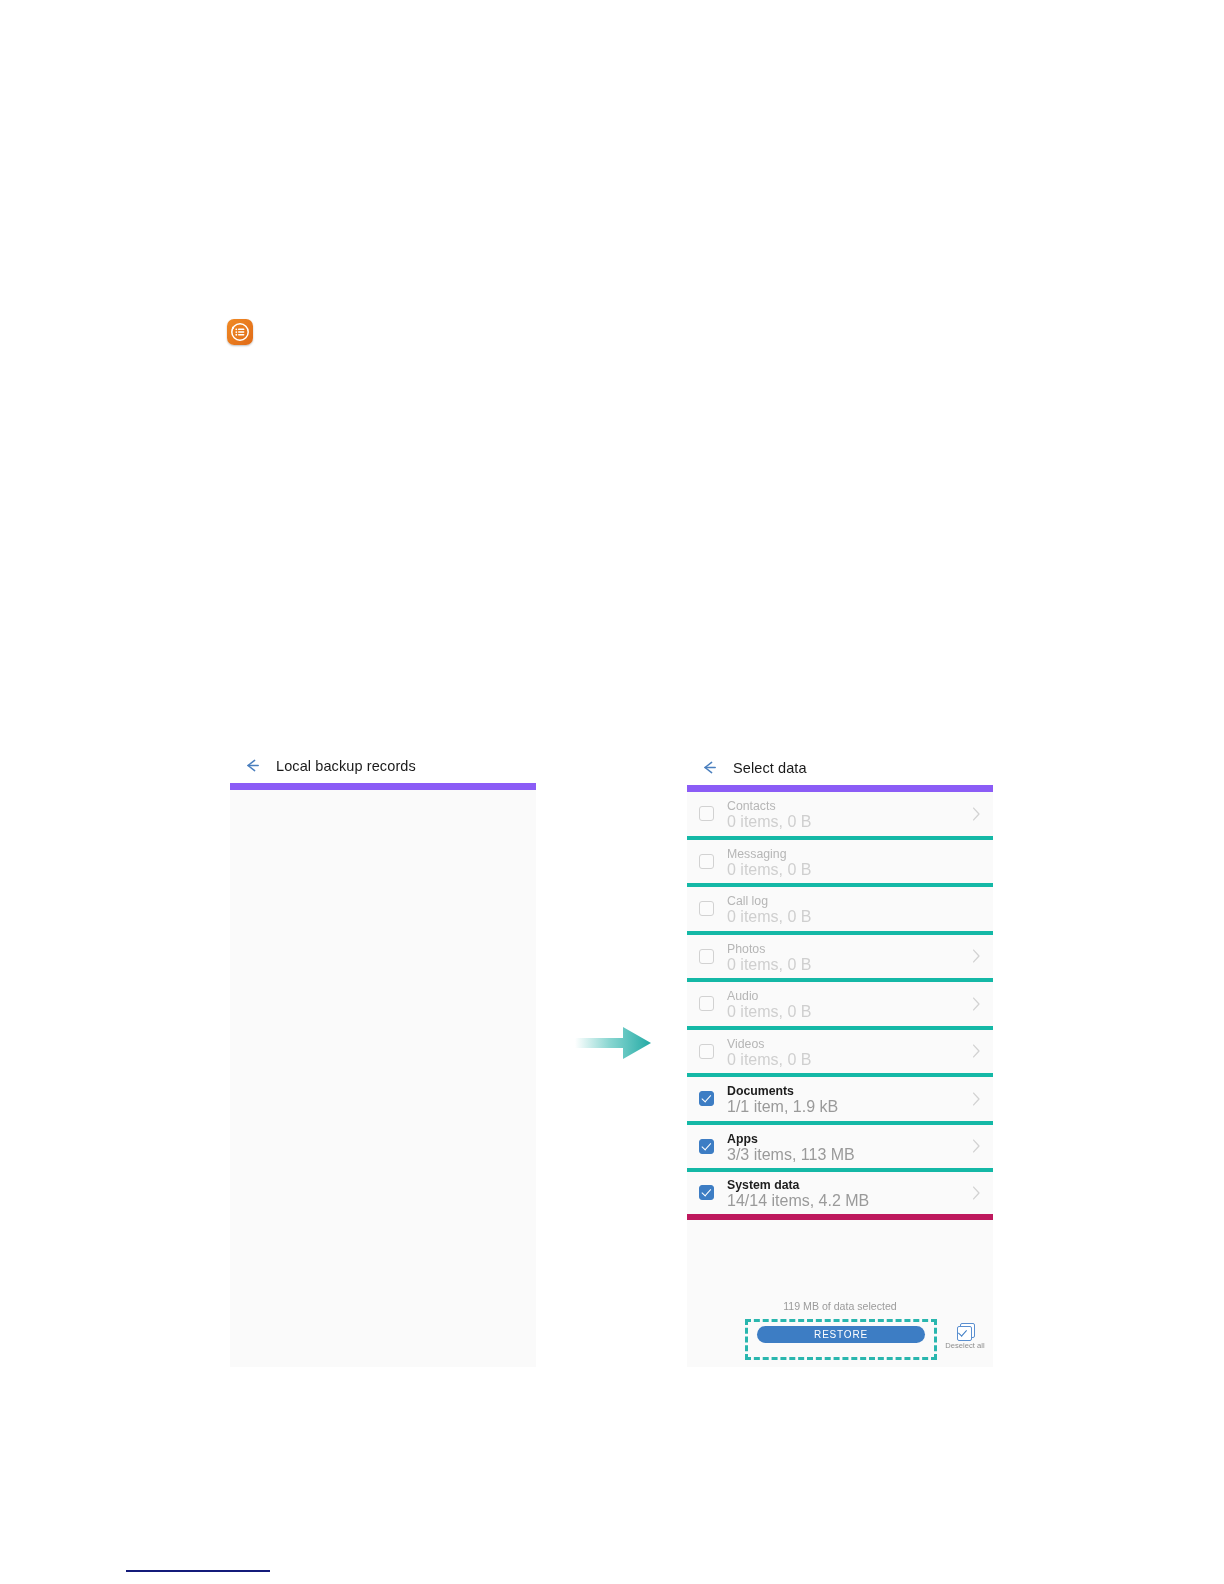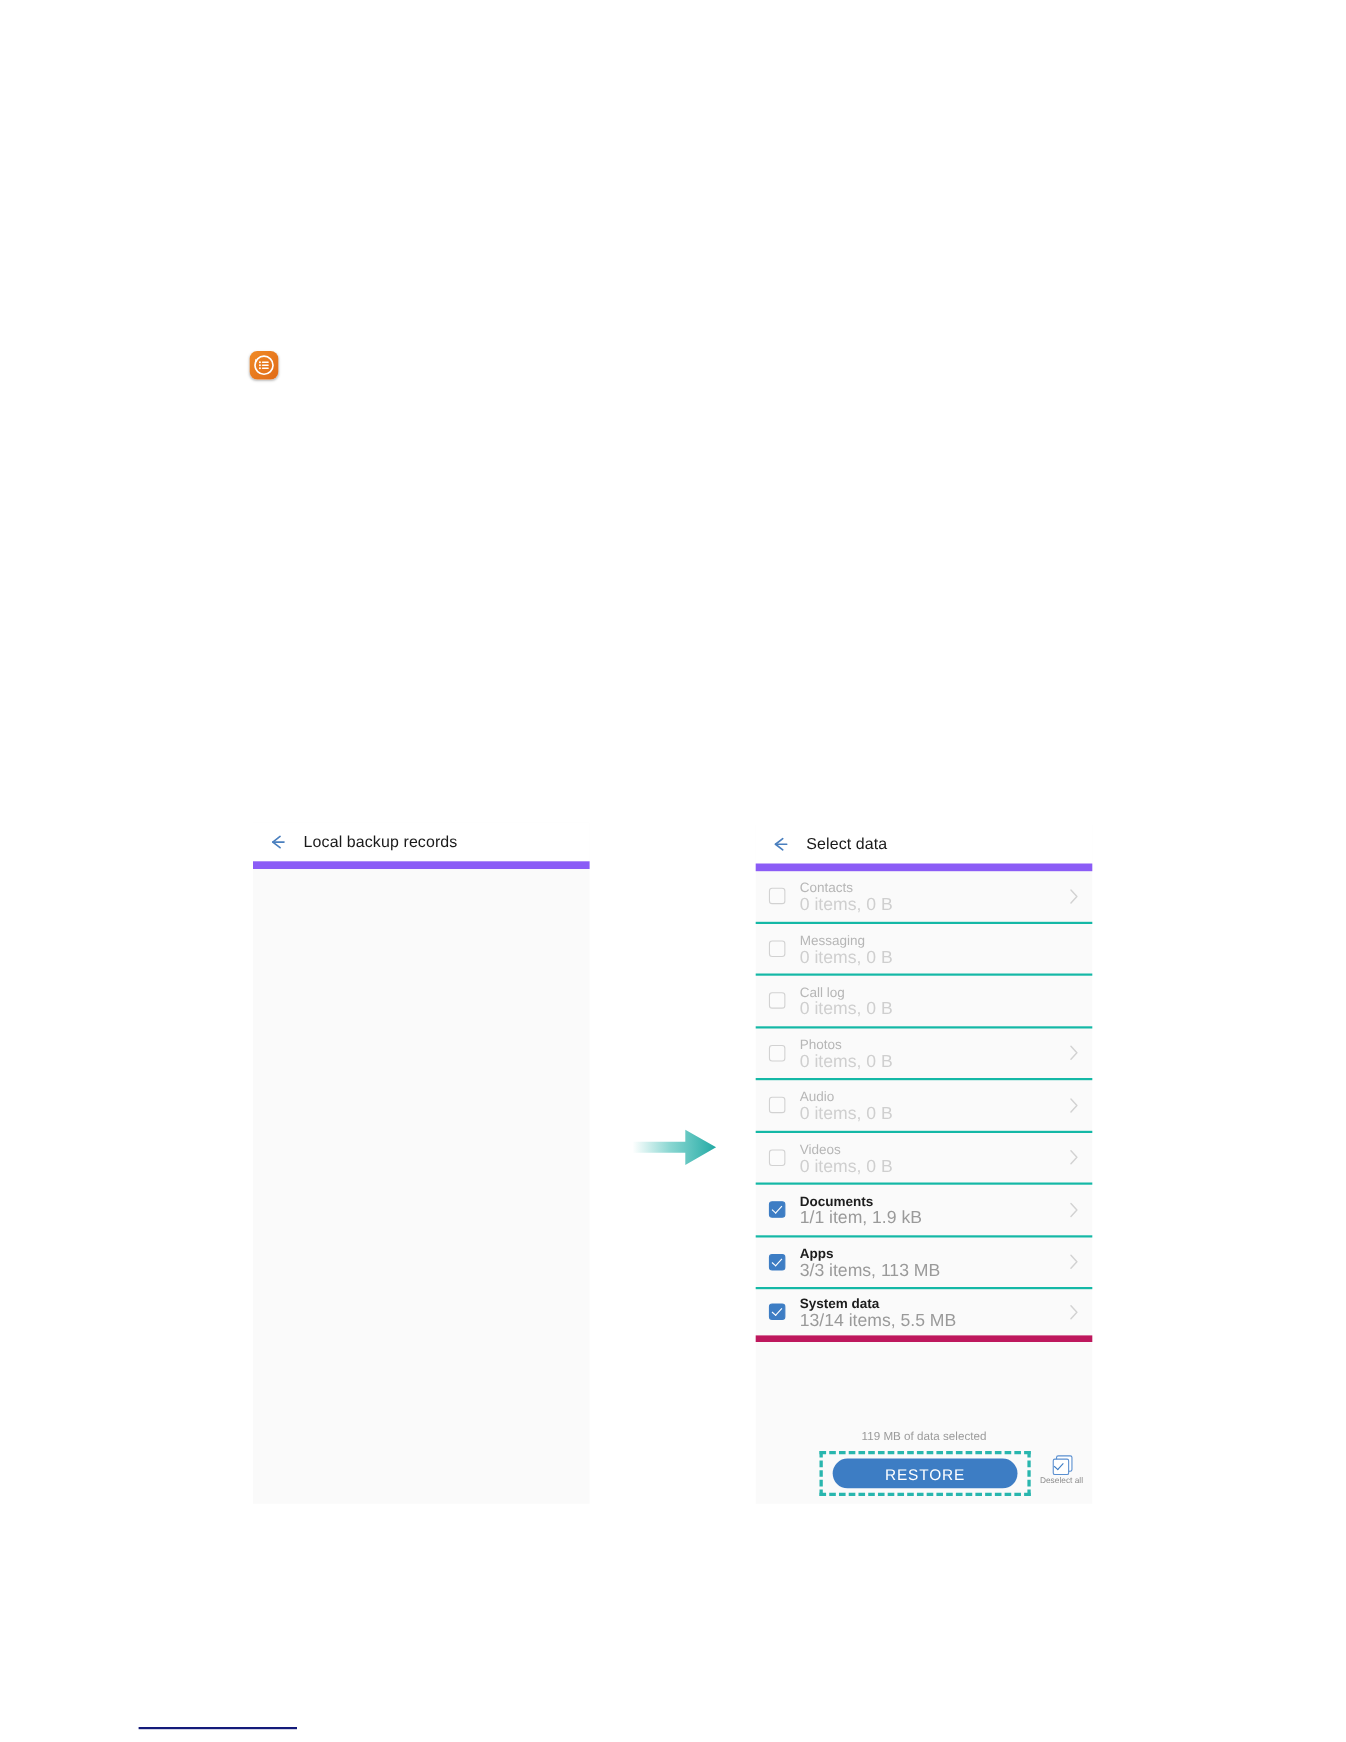--- a/index.html
+++ b/index.html
@@ -89,21 +89,21 @@
   .chev svg { display:block; }
 
   
   .data-list { padding: 0; }
   .data-row {
     position: relative;
     display: flex;
     align-items: center;
     height: 47.5px;
     padding: 0 12px 0 12px;
-    border-bottom: 2px solid #14b8a6;
+    border-bottom: 4px solid #14b8a6;
     box-sizing: border-box;
   }
   .data-row:last-child { border-bottom: 6px solid #be185d; }
 
   .cb {
     width: 15px;
     height: 15px;
     flex: 0 0 auto;
     margin-right: 13px;
     border-radius: 3px;
@@ -170,25 +170,25 @@
     width: 192px;
     height: 41px;
     border: 3px dashed #29b6ae;
     box-sizing: border-box;
   }
   .restore-btn {
     position: absolute;
     left: 70px;
     top: 7px;
     width: 168px;
-    height: 27px;
+    height: 17px;
     border-radius: 14px;
     background: #3d7dc4;
     color: #ffffff;
-    font-size: 14px;
+    font-size: 10px;
     letter-spacing: .8px;
     display: flex;
     align-items: center;
     justify-content: center;
     border: none;
     font-family: "Liberation Sans", sans-serif;
     cursor: pointer;
   }
   .deselect {
     position: absolute;
@@ -400,21 +400,21 @@
         <span class="chev">
           <svg width="9" height="15" viewBox="0 0 9 15" aria-hidden="true">
             <path d="M1.6 1.6 L7.0 7.5 L1.6 13.4" fill="none" stroke="#d2d2d2" stroke-width="1.3" stroke-linecap="round" stroke-linejoin="round"></path>
           </svg>
         </span>
       </div>
       <div class="data-row">
         <span class="cb cb-on"></span>
         <span class="row-text">
           <span class="row-label">System data</span>
-          <span class="row-sub">13/14 items, 5.5 MB</span>
+          <span class="row-sub">14/14 items, 4.2 MB</span>
         </span>
         <span class="chev">
           <svg width="9" height="15" viewBox="0 0 9 15" aria-hidden="true">
             <path d="M1.6 1.6 L7.0 7.5 L1.6 13.4" fill="none" stroke="#d2d2d2" stroke-width="1.3" stroke-linecap="round" stroke-linejoin="round"></path>
           </svg>
         </span>
       </div>
     </div>
 
   <div class="footer">

